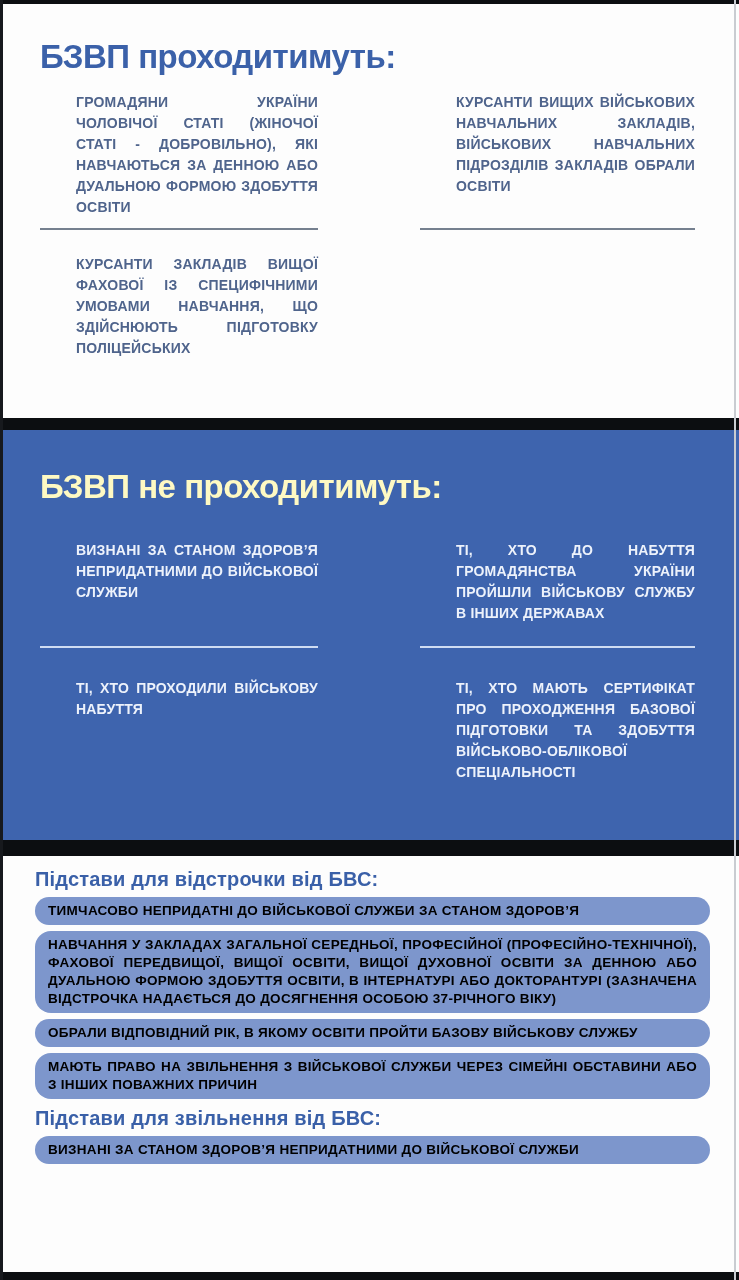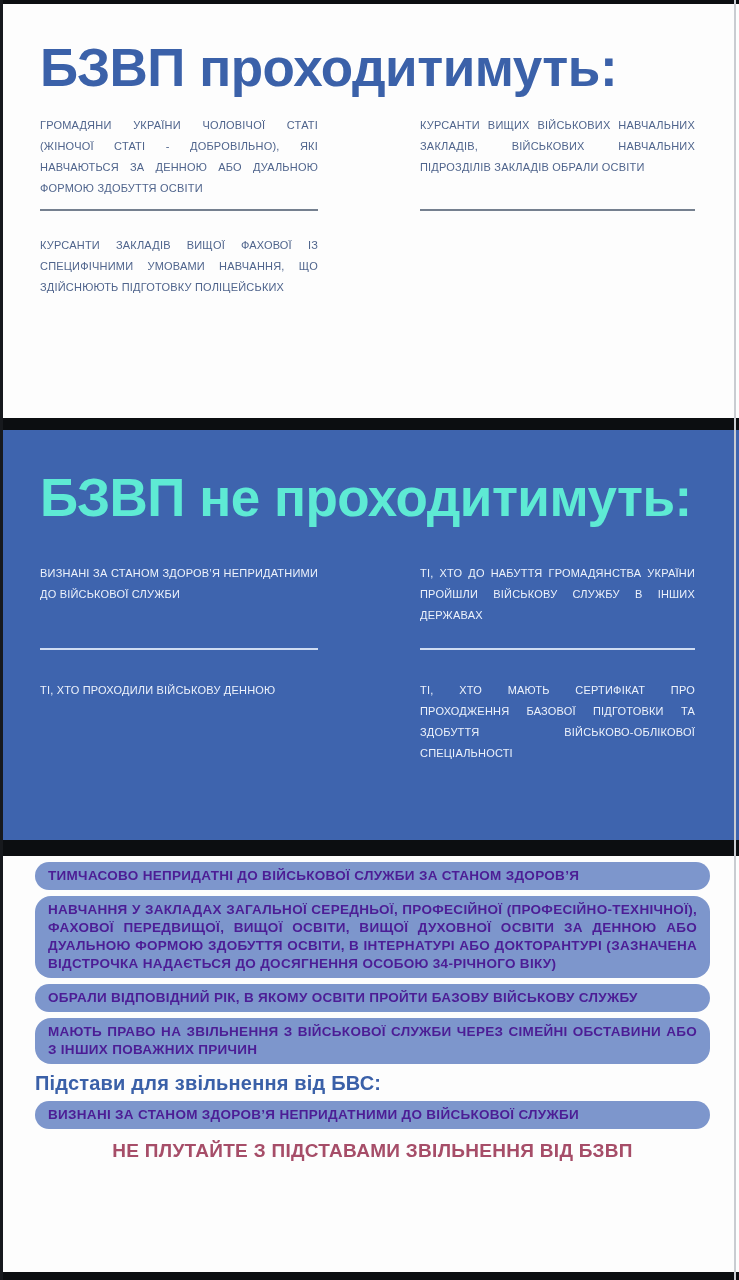--- a/index.html
+++ b/index.html
@@ -31,51 +31,52 @@
   .band-c { height: 8px; }
 
   
   .s1 {
     height: 414px;
     background: #fdfdfd;
     padding: 34px 44px 0 40px;
     overflow: hidden;
   }
   .h-big {
-    font-size: 53px;
+    font-size: 33px;
     line-height: 1.15;
     font-weight: 700;
     letter-spacing: -0.5px;
     color: #3b61a9;
     margin-bottom: 16px;
   }
   .cols {
     display: grid;
     grid-template-columns: 278px 275px;
     justify-content: space-between;
   }
   .body-p {
-    font-size: 11px;
+    font-size: 14px;
     line-height: 21px;
-    font-weight: 400;
+    font-weight: 700;
     letter-spacing: 0.2px;
     color: #4f648c;
     text-align: justify;
+    margin-left: 36px;
   }
   .divider-row { margin: 10px 0 24px; }
   .hr { height: 2px; background: #75808f; }
 
   
   .s2 {
     height: 410px;
     background: #3e64ae;
     padding: 38px 44px 0 40px;
     overflow: hidden;
   }
-  .s2 .h-big { color: #5eead4; margin-bottom: 34px; }
+  .s2 .h-big { color: #fef9c3; margin-bottom: 34px; }
   .s2 .body-p { color: #edf2fb; }
   .s2 .divider-row { margin: 22px 0 30px; }
   .s2 .hr { background: #cfdcf2; }
 
   
   .s3 {
     height: 416px;
     background: #fdfdfd;
     padding: 6px 29px 0 35px;
     overflow: hidden;
@@ -90,21 +91,21 @@
   }
   .pill {
     background: #7d96cc;
     border-radius: 16px;
     padding: 5px 13px;
     margin-bottom: 6px;
     font-size: 13.5px;
     line-height: 18px;
     font-weight: 700;
     letter-spacing: 0.3px;
-    color: #4c1d95;
+    color: #000000;
     text-align: justify;
   }
   .footer-note {
     margin-top: 10px;
     text-align: center;
     font-size: 19px;
     line-height: 24px;
     font-weight: 700;
     letter-spacing: 0.3px;
     color: #a64d68;
@@ -140,33 +141,33 @@
     <h1 class="h-big">БЗВП не проходитимуть:</h1>
     <div class="cols">
       <p class="body-p">ВИЗНАНІ ЗА СТАНОМ ЗДОРОВ’Я НЕПРИДАТНИМИ ДО ВІЙСЬКОВОЇ СЛУЖБИ</p>
       <p class="body-p">ТІ, ХТО ДО НАБУТТЯ ГРОМАДЯНСТВА УКРАЇНИ ПРОЙШЛИ ВІЙСЬКОВУ СЛУЖБУ В ІНШИХ ДЕРЖАВАХ</p>
     </div>
     <div class="cols divider-row">
       <div class="hr"></div>
       <div class="hr"></div>
     </div>
     <div class="cols">
-      <p class="body-p">ТІ, ХТО ПРОХОДИЛИ ВІЙСЬКОВУ ДЕННОЮ</p>
+      <p class="body-p">ТІ, ХТО ПРОХОДИЛИ ВІЙСЬКОВУ НАБУТТЯ</p>
       <p class="body-p">ТІ, ХТО МАЮТЬ СЕРТИФІКАТ ПРО ПРОХОДЖЕННЯ БАЗОВОЇ ПІДГОТОВКИ ТА ЗДОБУТТЯ ВІЙСЬКОВО-ОБЛІКОВОЇ СПЕЦІАЛЬНОСТІ</p>
     </div>
   </section>
 
   <div class="band band-b"></div>
 
   <section class="s3">
+    <h2 class="list-header">Підстави для відстрочки від БВС:</h2>
     <div class="pill">ТИМЧАСОВО НЕПРИДАТНІ ДО ВІЙСЬКОВОЇ СЛУЖБИ ЗА СТАНОМ ЗДОРОВ’Я</div>
-    <div class="pill">НАВЧАННЯ У ЗАКЛАДАХ ЗАГАЛЬНОЇ СЕРЕДНЬОЇ, ПРОФЕСІЙНОЇ (ПРОФЕСІЙНО-ТЕХНІЧНОЇ), ФАХОВОЇ ПЕРЕДВИЩОЇ, ВИЩОЇ ОСВІТИ, ВИЩОЇ ДУХОВНОЇ ОСВІТИ ЗА ДЕННОЮ АБО ДУАЛЬНОЮ ФОРМОЮ ЗДОБУТТЯ ОСВІТИ, В ІНТЕРНАТУРІ АБО ДОКТОРАНТУРІ (ЗАЗНАЧЕНА ВІДСТРОЧКА НАДАЄТЬСЯ ДО ДОСЯГНЕННЯ ОСОБОЮ 34-РІЧНОГО ВІКУ)</div>
+    <div class="pill">НАВЧАННЯ У ЗАКЛАДАХ ЗАГАЛЬНОЇ СЕРЕДНЬОЇ, ПРОФЕСІЙНОЇ (ПРОФЕСІЙНО-ТЕХНІЧНОЇ), ФАХОВОЇ ПЕРЕДВИЩОЇ, ВИЩОЇ ОСВІТИ, ВИЩОЇ ДУХОВНОЇ ОСВІТИ ЗА ДЕННОЮ АБО ДУАЛЬНОЮ ФОРМОЮ ЗДОБУТТЯ ОСВІТИ, В ІНТЕРНАТУРІ АБО ДОКТОРАНТУРІ (ЗАЗНАЧЕНА ВІДСТРОЧКА НАДАЄТЬСЯ ДО ДОСЯГНЕННЯ ОСОБОЮ 37-РІЧНОГО ВІКУ)</div>
     <div class="pill">ОБРАЛИ ВІДПОВІДНИЙ РІК, В ЯКОМУ ОСВІТИ ПРОЙТИ БАЗОВУ ВІЙСЬКОВУ СЛУЖБУ</div>
     <div class="pill">МАЮТЬ ПРАВО НА ЗВІЛЬНЕННЯ З ВІЙСЬКОВОЇ СЛУЖБИ ЧЕРЕЗ СІМЕЙНІ ОБСТАВИНИ АБО З ІНШИХ ПОВАЖНИХ ПРИЧИН</div>
 
     <h2 class="list-header">Підстави для звільнення від БВС:</h2>
     <div class="pill">ВИЗНАНІ ЗА СТАНОМ ЗДОРОВ’Я НЕПРИДАТНИМИ ДО ВІЙСЬКОВОЇ СЛУЖБИ</div>
 
-    <div class="footer-note">НЕ ПЛУТАЙТЕ З ПІДСТАВАМИ ЗВІЛЬНЕННЯ ВІД БЗВП</div>
   </section>
 
   <div class="band band-c"></div>
 </div>
 
 </body></html>

